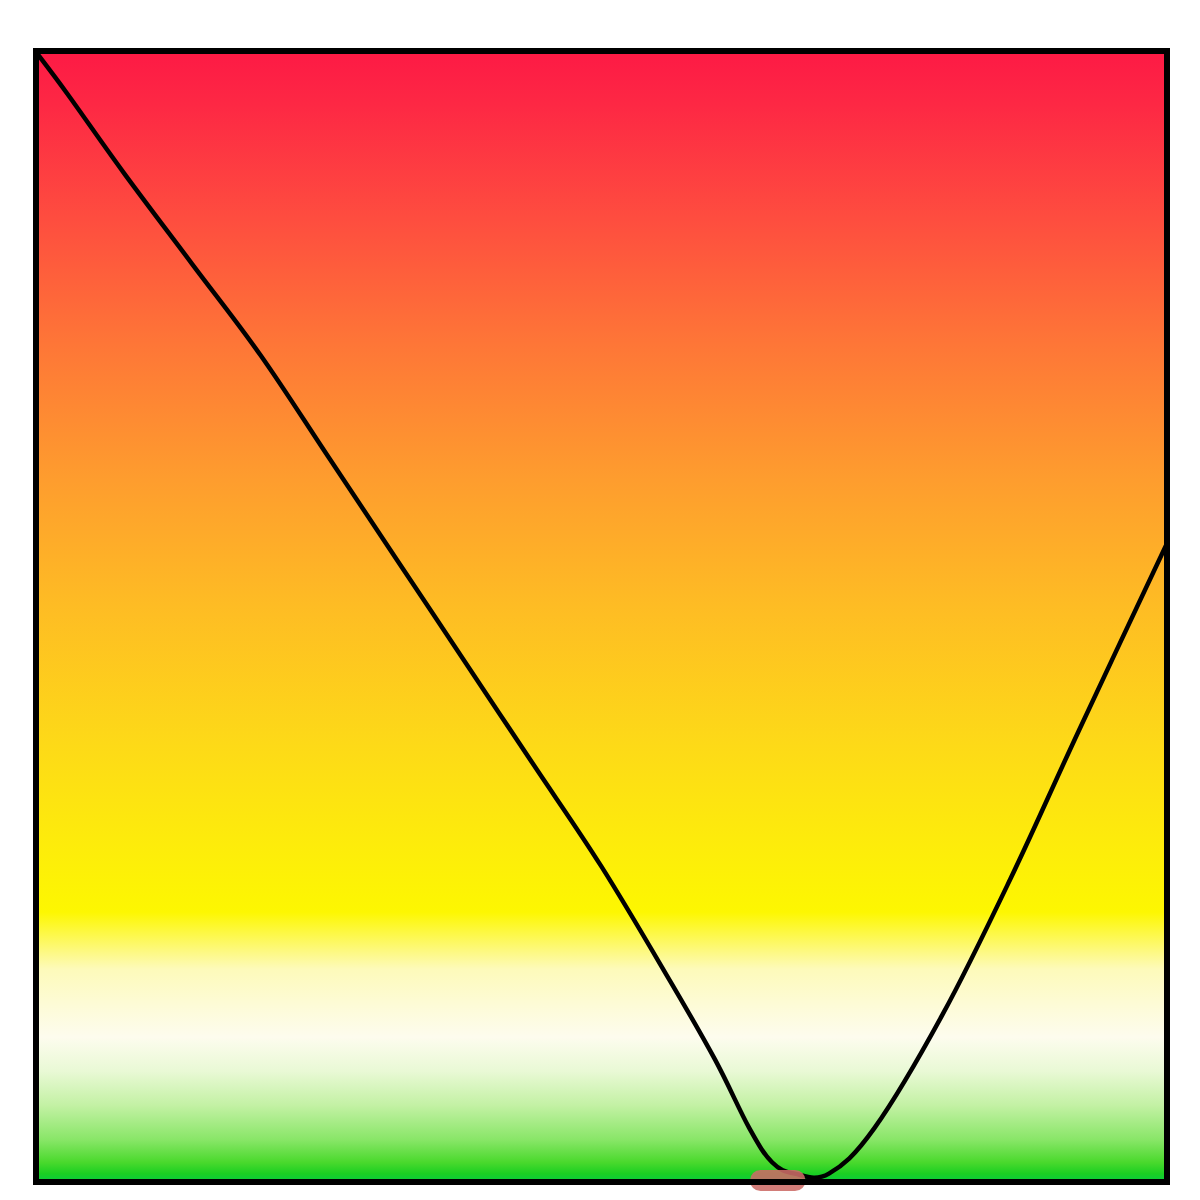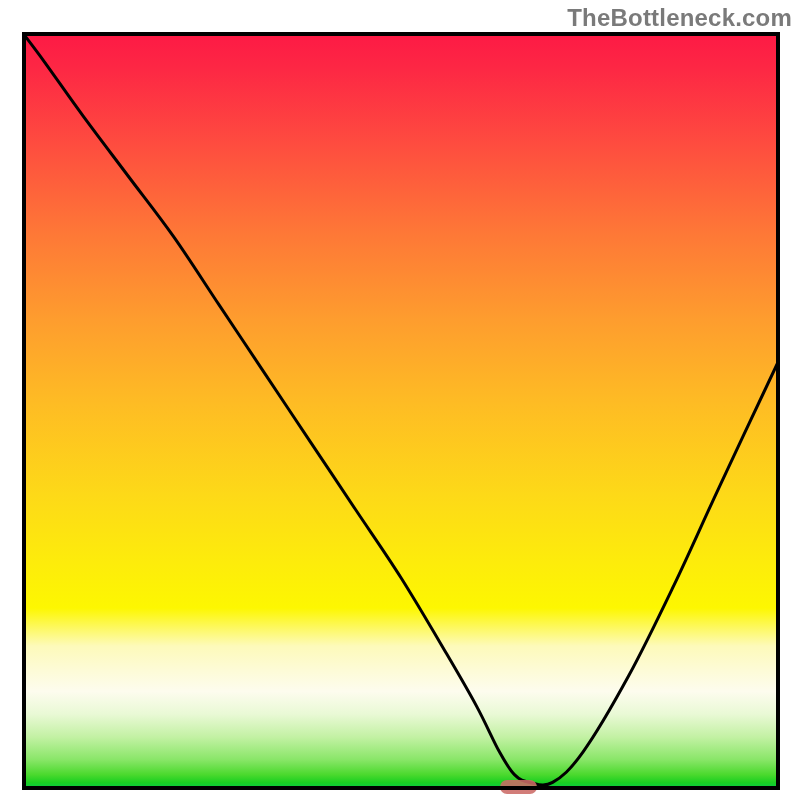--- a/index.html
+++ b/index.html
@@ -82,21 +82,20 @@
     top: 0;
     width: 100%;
     height: 100%;
     pointer-events: none;
   }
 </style>
 </head>
 <body>
 
 <div class="container">
-  <div class="watermark">TheBottleneck.com</div>
   <div class="plot-area">
     <div class="gradient-bg"></div>
     <svg class="curve" viewBox="0 0 758 758" preserveAspectRatio="none">
       <path id="curve-path" d="M 0.00 0.00 C 3.98 5.31, 12.13 15.73, 22.74 30.32 C 33.35 44.91, 46.05 63.48, 60.64 83.38 C 75.23 103.28, 90.20 122.80, 106.12 144.02 C 122.04 165.24, 135.68 182.11, 151.60 204.66 C 167.52 227.21, 181.16 249.00, 197.08 272.88 C 213.00 296.76, 226.64 317.22, 242.56 341.10 C 258.48 364.98, 272.12 385.44, 288.04 409.32 C 303.96 433.20, 317.60 453.66, 333.52 477.54 C 349.44 501.42, 363.08 520.56, 379.00 545.76 C 394.92 570.96, 411.22 599.01, 424.48 621.56 C 437.75 644.11, 445.51 657.38, 454.80 674.62 C 464.09 691.86, 470.91 708.16, 477.54 720.10 C 484.17 732.04, 487.39 737.53, 492.70 742.84 C 498.01 748.15, 501.23 749.09, 507.86 750.42 C 514.49 751.75, 521.31 755.73, 530.60 750.42 C 539.89 745.11, 547.65 738.67, 560.92 720.10 C 574.18 701.53, 590.48 673.48, 606.40 644.30 C 622.32 615.12, 635.96 586.50, 651.88 553.34 C 667.80 520.18, 678.79 494.59, 697.36 454.80 C 715.93 415.01, 747.39 348.49, 758.00 325.94" fill="none" stroke="#000" stroke-width="3" stroke-linejoin="round" stroke-linecap="round"></path>
     </svg>
     <div id="marker" class="marker" style="left: 477.54px; width: 37.9px; top: 747.968px; height: 14px; background: rgb(204, 107, 102);"></div>
     <div class="axes-border"></div>
   </div>
 </div>
 

